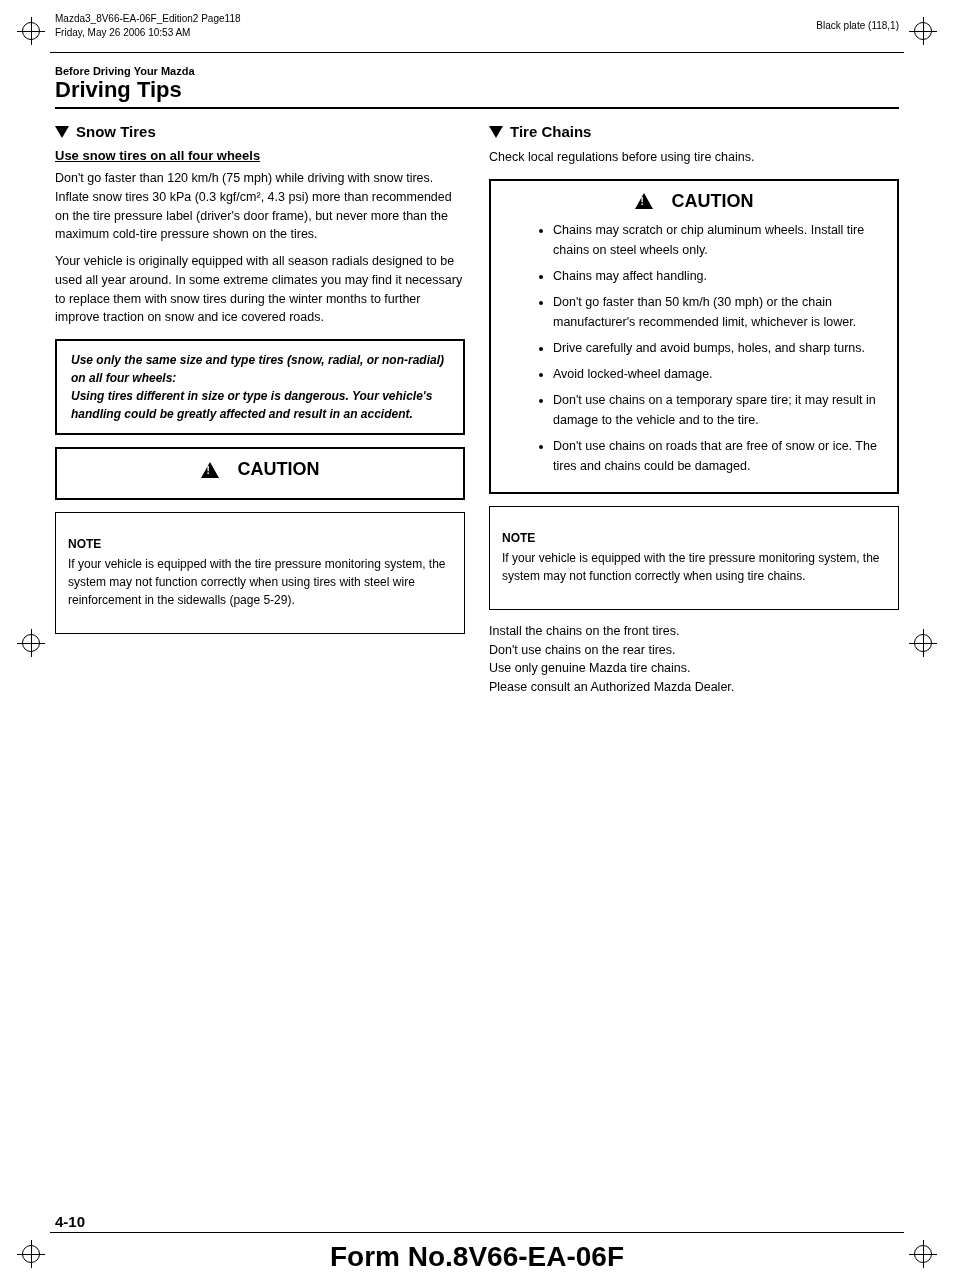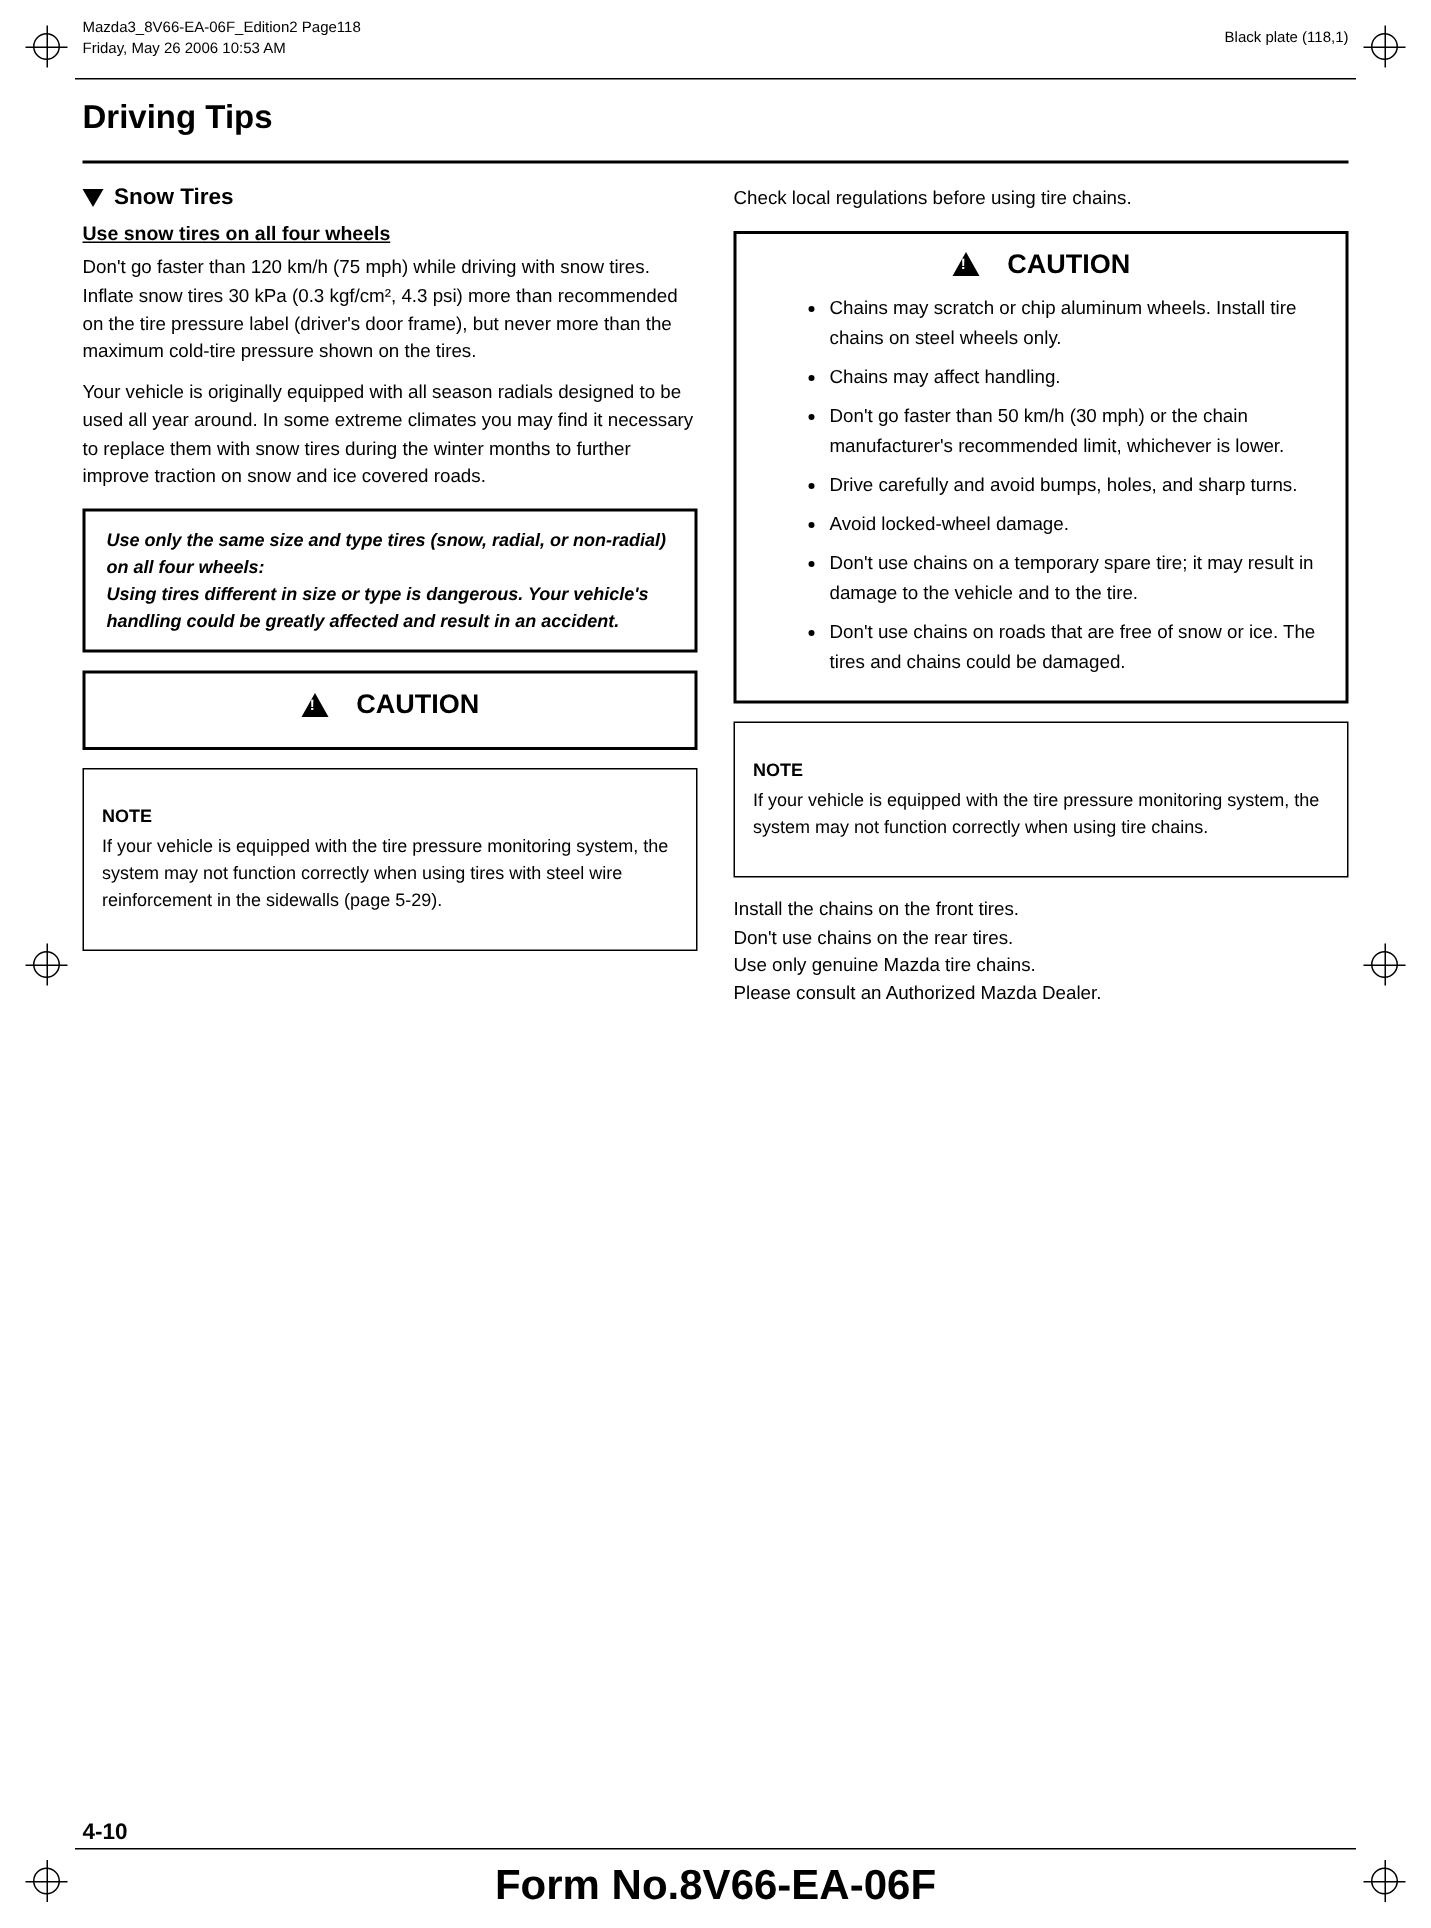--- a/index.html
+++ b/index.html
@@ -91,21 +91,21 @@
       margin-bottom: 8px;
     }
     .section-header .subtitle {
       font-size: 11px;
       font-weight: bold;
     }
     .section-header .title {
       font-size: 22px;
       font-weight: bold;
       border-bottom: 2px solid #000;
-      padding-bottom: 16px;
+      padding-bottom: 4px;
       margin-bottom: 14px;
     }
 
     
     .two-col {
       display: flex;
       gap: 24px;
       margin-top: 10px;
     }
     .col-left {
@@ -288,20 +288,21 @@
   <div>Friday, May 26 2006 10:53 AM</div>
 </div>
 <div class="top-meta-right">Black plate (118,1)</div>
 
 <div class="top-border"></div>
 <div class="bottom-border"></div>
 
 <div class="page-content">
 
   <div class="section-header">
+    <div class="subtitle">Before Driving Your Mazda</div>
     <div class="title">Driving Tips</div>
   </div>
 
   <div class="two-col">
 
     <div class="col-left">
 
       <div class="section-title">
         <span class="triangle"></span>
         <span>Snow Tires</span>
@@ -328,20 +329,24 @@
 
       <div class="note-box">
         <div class="note-title">NOTE</div>
         <div class="note-body">If your vehicle is equipped with the tire pressure monitoring system, the system may not function correctly when using tires with steel wire reinforcement in the sidewalls (page 5-29).</div>
       </div>
 
     </div>
 
     <div class="col-right">
 
+      <div class="section-title">
+        <span class="triangle"></span>
+        <span>Tire Chains</span>
+      </div>
 
       <div class="body-text">Check local regulations before using tire chains.</div>
 
       <div class="caution-box">
         <div class="caution-title">
           <span class="caution-icon"></span>
           <span>CAUTION</span>
         </div>
         <ul class="caution-list">
         <li>Chains may scratch or chip aluminum wheels. Install tire chains on steel wheels only.</li>

